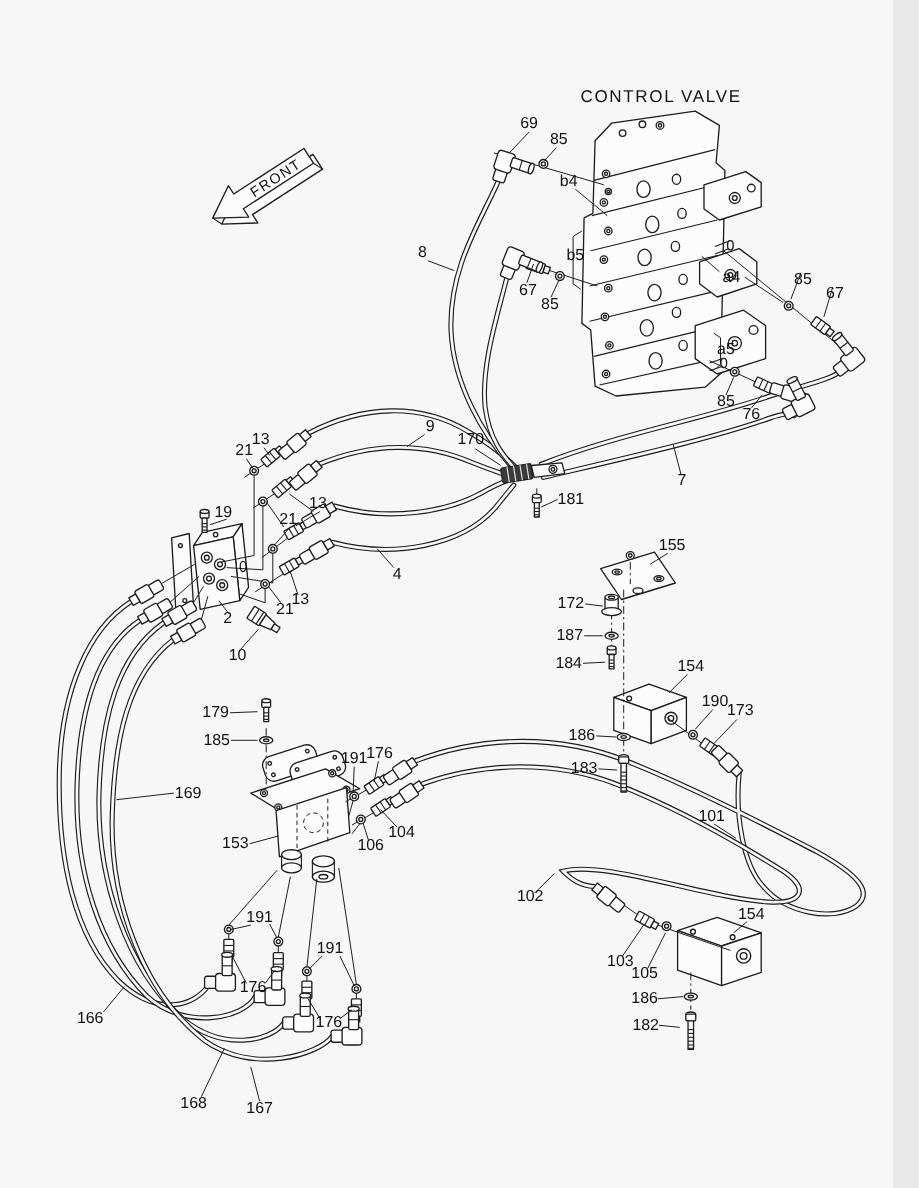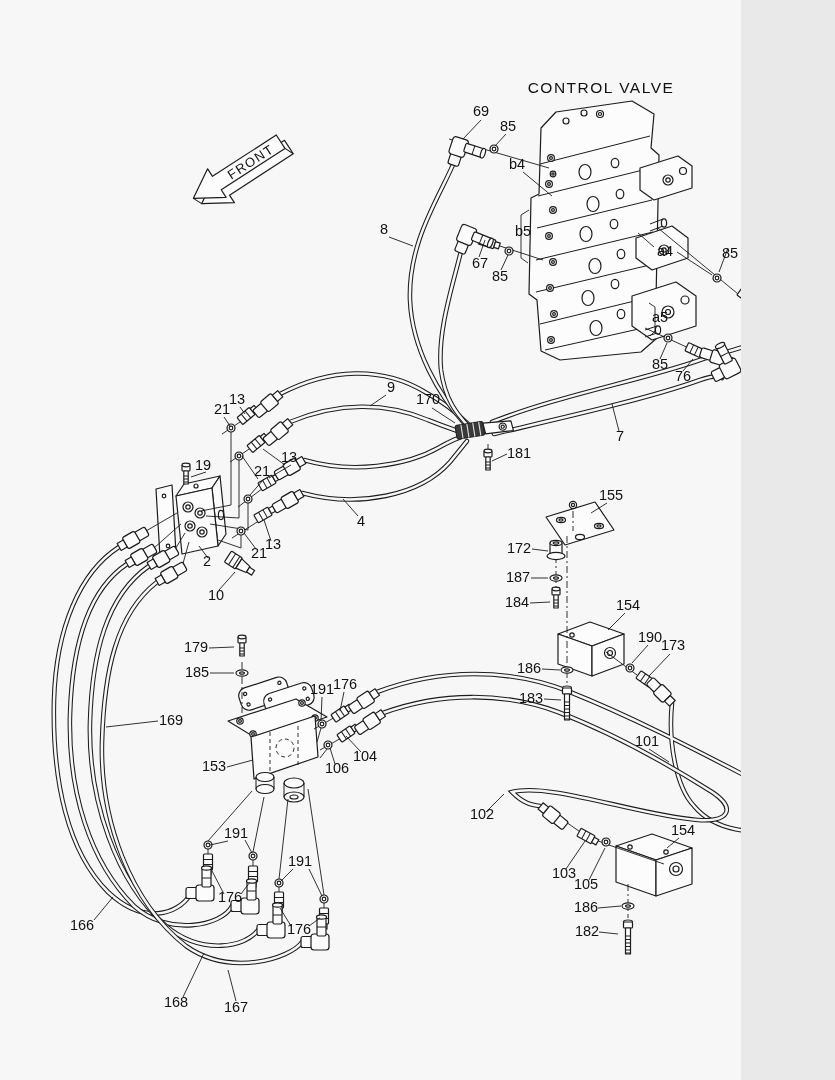--- a/index.html
+++ b/index.html
@@ -1,16 +1,16 @@
 <!DOCTYPE html>
 <html style="--bg: #f7f7f7; --ink: #1c1c1c;"><head>
 <meta charset="utf-8">
 <style>
   html,body{margin:0;padding:0;background:#e9e9e9}
-  .stage{width:741px;height:1080px;background:var(--bg,#f7f7f7);position:relative;overflow:hidden}
+  .stage{width:812px;height:1080px;background:var(--bg,#f7f7f7);position:relative;overflow:hidden}
   svg{display:block}
   .w{fill:#fcfcfc;stroke:var(--ink,#1c1c1c);stroke-width:1.2;stroke-linejoin:round}
   .s{fill:none;stroke:var(--ink,#1c1c1c);stroke-width:1}
   .dk{fill:#3a3a3a;stroke:var(--ink,#1c1c1c);stroke-width:1}
   .stripe{fill:none;stroke:#e3e3e3;stroke-width:1.1}
   .hOut{fill:none;stroke:var(--ink,#1c1c1c);stroke-width:4.6;stroke-linecap:round}
   .hIn{fill:none;stroke:var(--bg,#f7f7f7);stroke-width:2.5;stroke-linecap:round}
   .thin{fill:none;stroke:var(--ink,#1c1c1c);stroke-width:0.9}
   .dash{fill:none;stroke:var(--ink,#1c1c1c);stroke-width:0.9;stroke-dasharray:7 3 2 3}
   .sdash{fill:none;stroke:var(--ink,#1c1c1c);stroke-width:0.9;stroke-dasharray:4 3}

